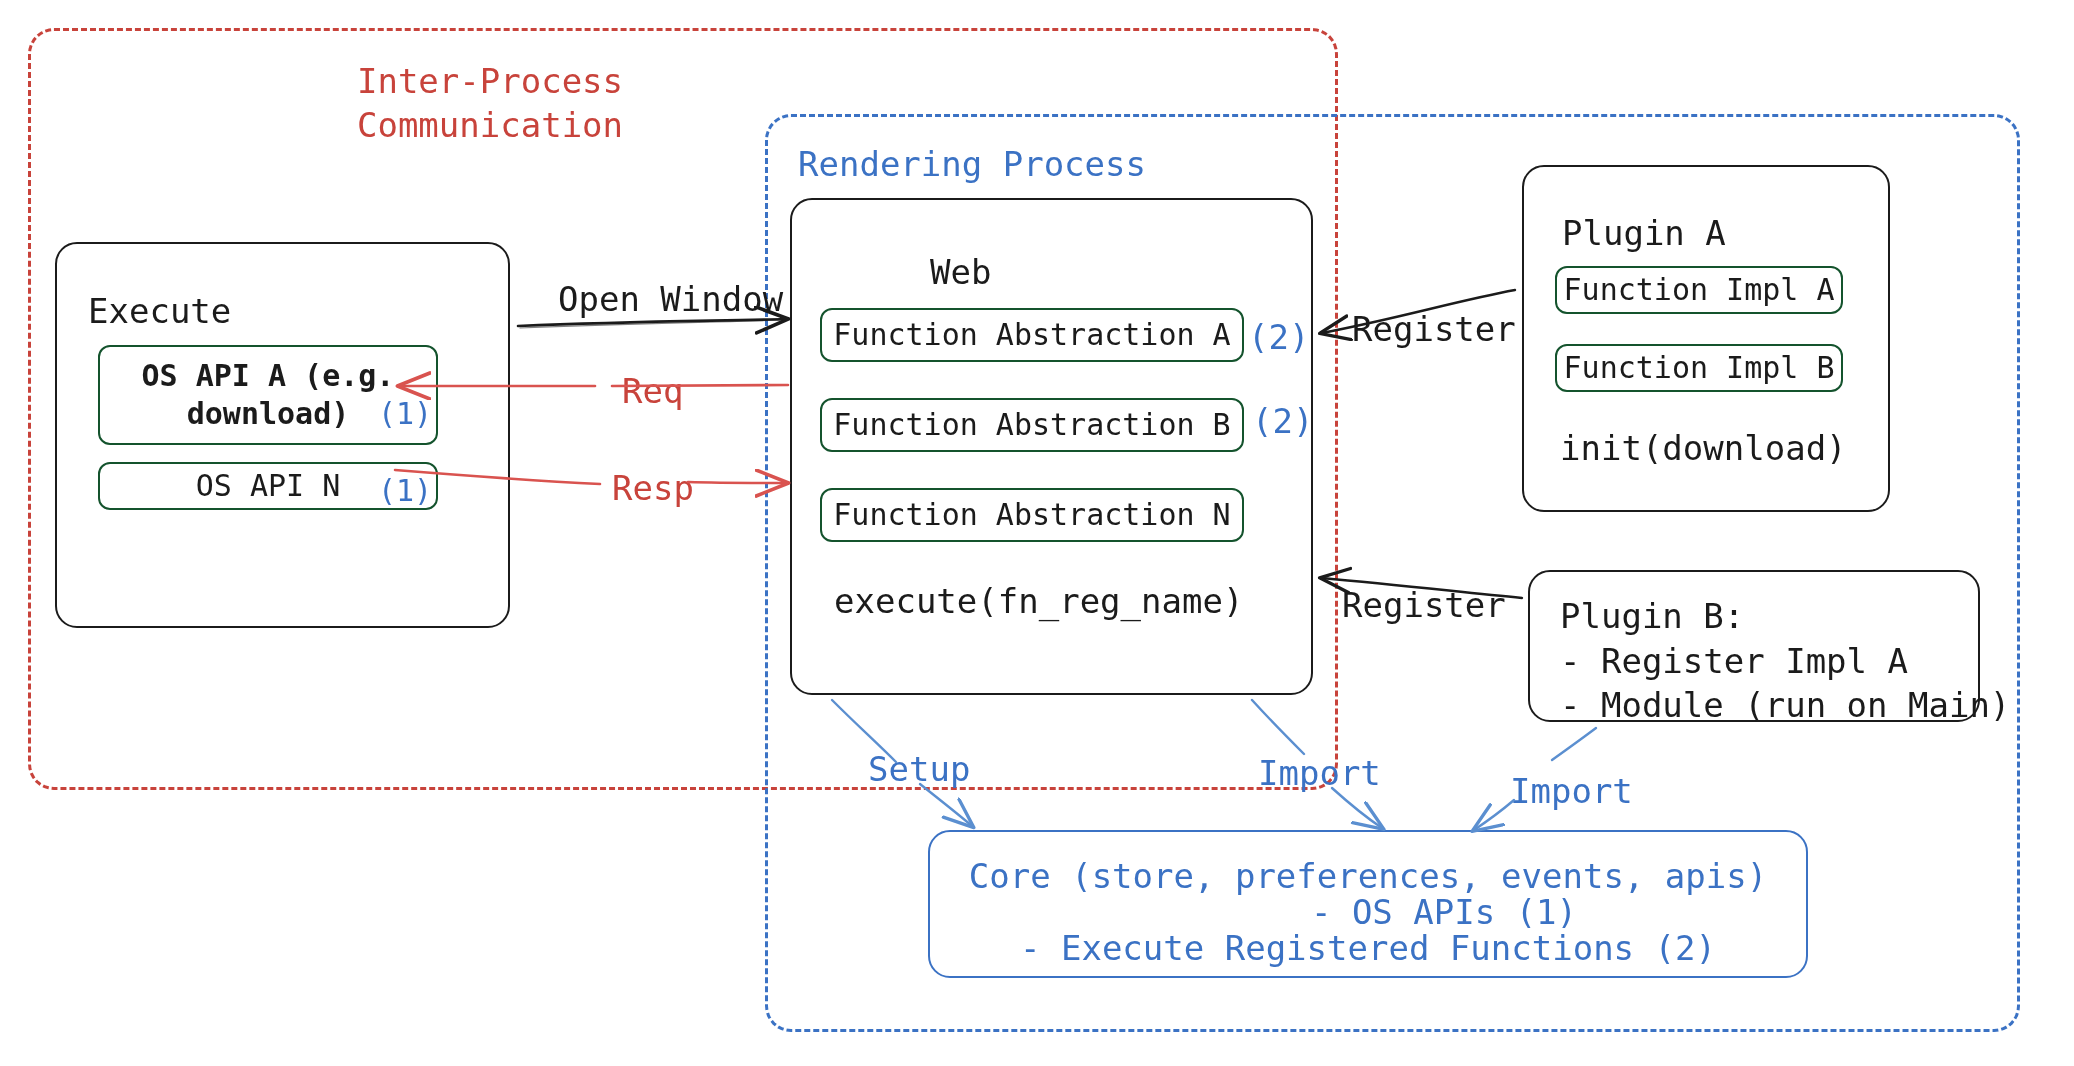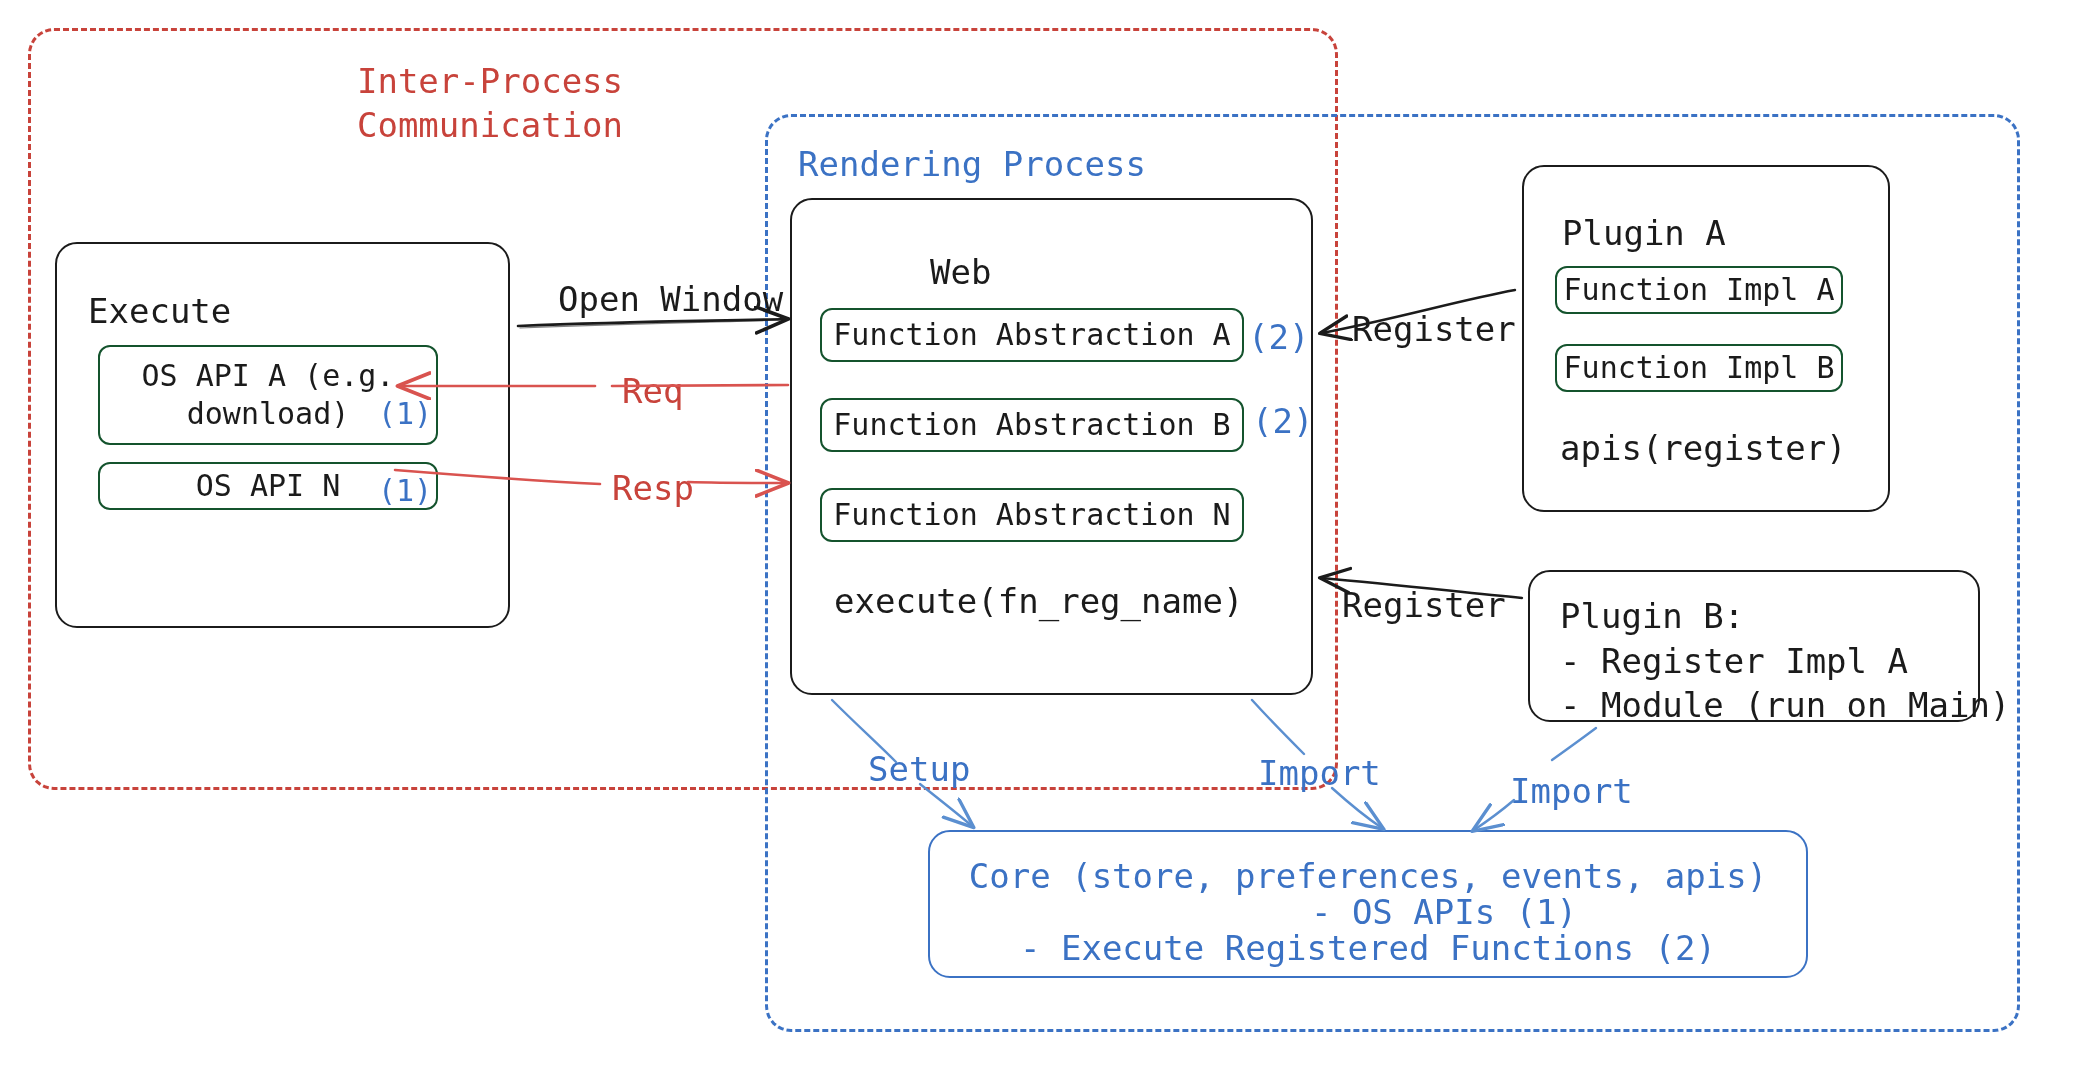--- a/index.html
+++ b/index.html
@@ -43,21 +43,21 @@
 
   <div class="t red f34 center" style="left:320px;top:60px;width:340px;">Inter-Process
 Communication</div>
 
   <div class="t blue f34" style="left:798px;top:143px;">Rendering Process</div>
 
   <div class="box" style="left:55px;top:242px;width:455px;height:386px;"></div>
 
   <div class="t f34" style="left:88px;top:290px;">Execute</div>
 
-  <div class="innerbox" style="left:98px;top:345px;width:340px;height:100px;">
+  <div class="innerbox" style="left:98px;top:345px;width:340px;height:100px;font-weight:bold;">
     <span class="t f30 center" style="position:static;">OS API A (e.g.
 download)</span>
   </div>
   <div class="t blue f30" style="left:378px;top:395px;">(1)</div>
 
   <div class="innerbox" style="left:98px;top:462px;width:340px;height:48px;">
     <span class="t f30 center" style="position:static;">OS API N</span>
   </div>
   <div class="t blue f30" style="left:378px;top:472px;">(1)</div>
 
@@ -86,21 +86,21 @@
   <div class="t f34" style="left:1562px;top:212px;">Plugin A</div>
 
   <div class="innerbox" style="left:1555px;top:266px;width:288px;height:48px;">
     <span class="t f30 center" style="position:static;">Function Impl A</span>
   </div>
 
   <div class="innerbox" style="left:1555px;top:344px;width:288px;height:48px;">
     <span class="t f30 center" style="position:static;">Function Impl B</span>
   </div>
 
-  <div class="t f34" style="left:1560px;top:427px;">apis(register)</div>
+  <div class="t f34" style="left:1560px;top:427px;">init(download)</div>
 
   <div class="box" style="left:1528px;top:570px;width:452px;height:152px;"></div>
 
   <div class="t f34" style="left:1560px;top:595px;">Plugin B:</div>
   <div class="t f34" style="left:1560px;top:640px;">- Register Impl A</div>
   <div class="t f34" style="left:1560px;top:684px;">- Module (run on Main)</div>
 
   <div class="box blue" style="left:928px;top:830px;width:880px;height:148px;"></div>
 
   <div class="t blue f34 center" style="left:928px;top:855px;width:880px;">Core (store, preferences, events, apis)</div>

